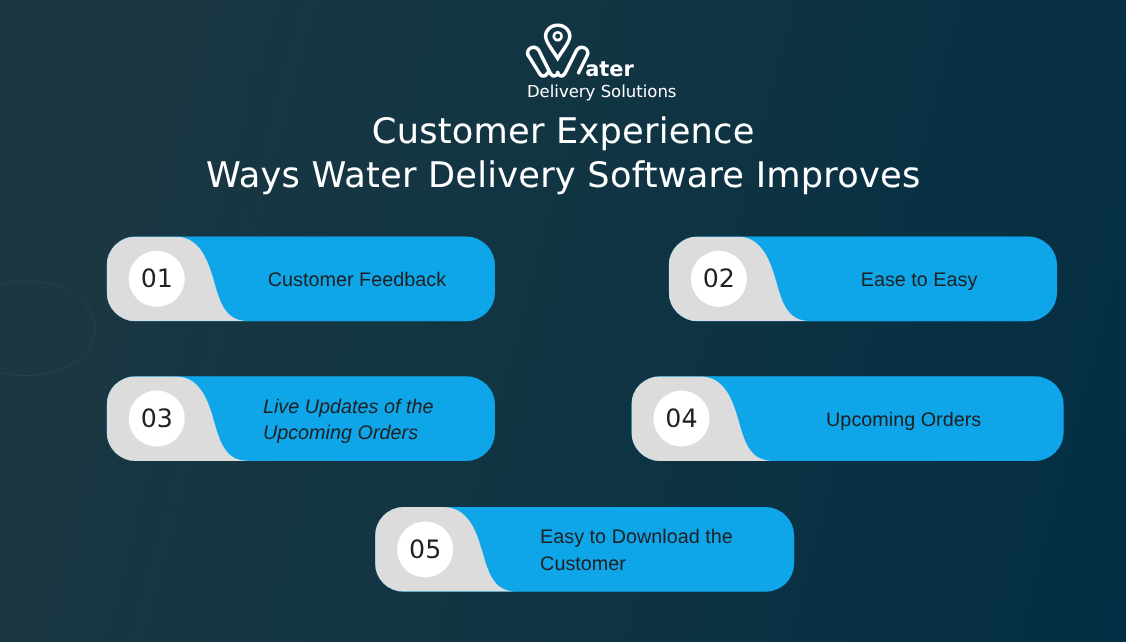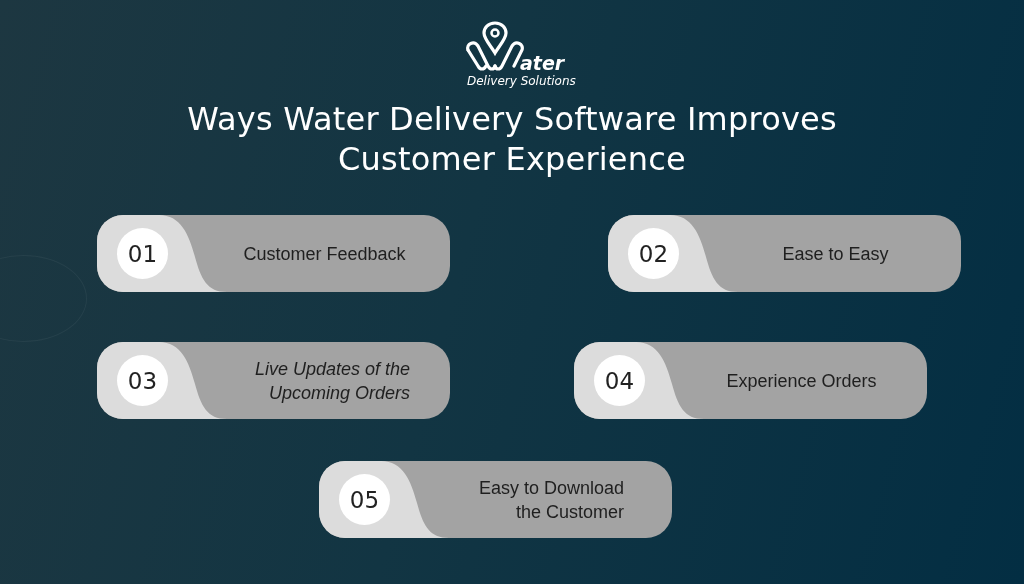--- a/index.html
+++ b/index.html
@@ -6,49 +6,49 @@
     body {
       width: 1024px; height: 584px; overflow: hidden; position: relative;
       background: linear-gradient(105deg, #1d3741 0%, #123543 45%, #032e43 100%);
       font-family: "Liberation Sans", sans-serif;
     }
     .deco-circle {
       position: absolute; left: -40px; top: 255px; width: 125px; height: 85px;
       border: 1px solid rgba(255,255,255,0.05); border-radius: 50%;
     }
     .logo {
-      position: absolute; left: 464px; top: 20px; width: 110px; height: 70px; font-style: italic;
+      position: absolute; left: 476px; top: 20px; width: 110px; height: 70px;
     }
     .logo-mark { position: absolute; left: 0; top: 0; }
     .logo-word {
       position: absolute; left: 56px; top: 32px; color: #fff;
       font-family: "DejaVu Sans", sans-serif; font-weight: bold; font-size: 19px; letter-spacing: 0px;
     }
     .logo-sub {
       position: absolute; left: 3px; top: 54px; color: #fff; white-space: nowrap;
-      font-family: "DejaVu Sans", sans-serif; font-size: 12px;
+      font-family: "DejaVu Sans", sans-serif; font-size: 15px;
     }
     .title {
       position: absolute; left: 0; top: 99px; width: 1024px; text-align: center;
       color: #fff; font-family: "DejaVu Sans", sans-serif; font-size: 32px; line-height: 40px;
       letter-spacing: 0.2px;
     }
     .card {
       position: absolute; width: 353px; height: 77px; border-radius: 26px;
-      background: #a3a3a3; overflow: hidden;
+      background: #0ea5e9; overflow: hidden;
     }
     .card svg.shape { position: absolute; left: 0; top: 0; }
     .num-circle {
       position: absolute; left: 20px; top: 13px; width: 51px; height: 51px; border-radius: 50%;
       background: #fff; display: flex; align-items: center; justify-content: center;
       color: #222; font-family: "DejaVu Sans", sans-serif; font-size: 23px;
     }
     .card-label {
       position: absolute; left: 120px; right: 18px; top: 0; bottom: 0;
-      display: flex; align-items: center; justify-content: center; text-align: right;
+      display: flex; align-items: center; justify-content: center; text-align: left;
       color: #1f1f1f; font-family: "Liberation Sans", sans-serif; font-size: 18px; line-height: 24px;
     }
   </style>
 </head>
 <body>
 
 <div class="deco-circle"></div>
 
 <div class="logo">
   <svg class="logo-mark" width="62" height="52" viewBox="0 0 62 52">
@@ -58,22 +58,22 @@
 
     <path d="M4 30 C2 24 10 20 14 26 L24 46 C26 50 30 50 31 46" fill="none" stroke="#fff" stroke-width="3.2" stroke-linecap="round"></path>
     <path d="M31 46 C32 50 36 50 38 46 L48 26 C52 20 60 24 58 30 L50 46" fill="none" stroke="#fff" stroke-width="3.2" stroke-linecap="round"></path>
     <path d="M4 30 L14 46 C16 50 20 50 22 46" fill="none" stroke="#fff" stroke-width="3.2" stroke-linecap="round"></path>
   </svg>
   <span class="logo-word">ater</span>
   <span class="logo-sub">Delivery Solutions</span>
 </div>
 
 <div class="title">
+  <div>Customer Experience</div>
   <div>Ways Water Delivery Software Improves</div>
-  <div>Customer Experience</div>
 </div>
 
 <div class="card" style="left:97px; top:215px;">
   <svg class="shape" width="353" height="77" viewBox="0 0 353 77">
     <path d="M0 0 L62 0 C84 0 92 20 98 42 C104 64 110 77 130 77 L0 77 Z" fill="#dcdcdc"></path>
   </svg>
   <div class="num-circle">01</div>
   <div class="card-label">Customer Feedback</div>
 </div>
 
@@ -86,27 +86,27 @@
 </div>
 
 <div class="card" style="left:97px; top:342px;">
   <svg class="shape" width="353" height="77" viewBox="0 0 353 77">
     <path d="M0 0 L62 0 C84 0 92 20 98 42 C104 64 110 77 130 77 L0 77 Z" fill="#dcdcdc"></path>
   </svg>
   <div class="num-circle">03</div>
   <div class="card-label" style="padding: 0 22px; font-style: italic;">Live Updates of the Upcoming Orders</div>
 </div>
 
-<div class="card" style="left:574px; top:342px;">
+<div class="card" style="left:574px; top:342px;padding-left:40px;">
   <svg class="shape" width="353" height="77" viewBox="0 0 353 77">
     <path d="M0 0 L62 0 C84 0 92 20 98 42 C104 64 110 77 130 77 L0 77 Z" fill="#dcdcdc"></path>
   </svg>
   <div class="num-circle">04</div>
-  <div class="card-label">Experience Orders</div>
+  <div class="card-label">Upcoming Orders</div>
 </div>
 
-<div class="card" style="left:319px; top:461px;">
+<div class="card" style="left:341px; top:461px;padding-left:28px;">
   <svg class="shape" width="353" height="77" viewBox="0 0 353 77">
     <path d="M0 0 L62 0 C84 0 92 20 98 42 C104 64 110 77 130 77 L0 77 Z" fill="#dcdcdc"></path>
   </svg>
   <div class="num-circle">05</div>
   <div class="card-label" style="padding: 0 30px;">Easy to Download the Customer</div>
 </div>
 
 </body></html>

